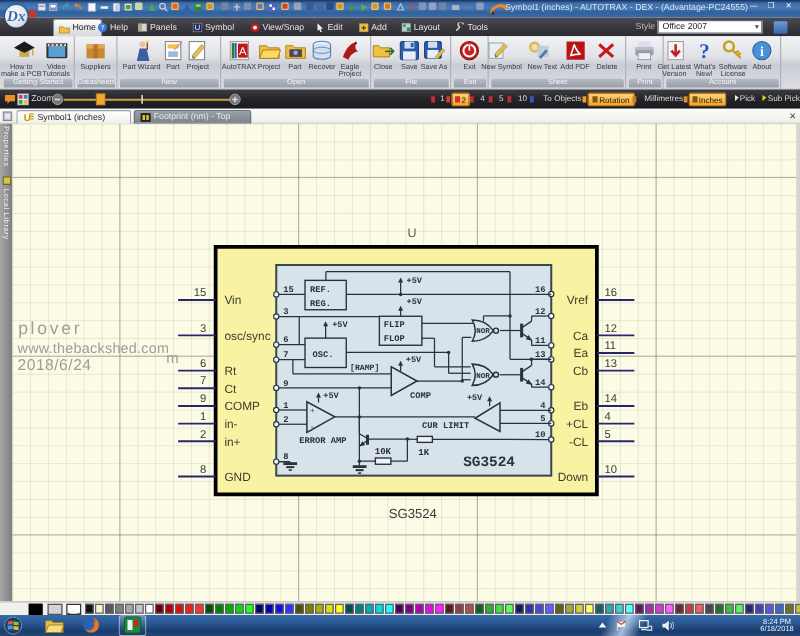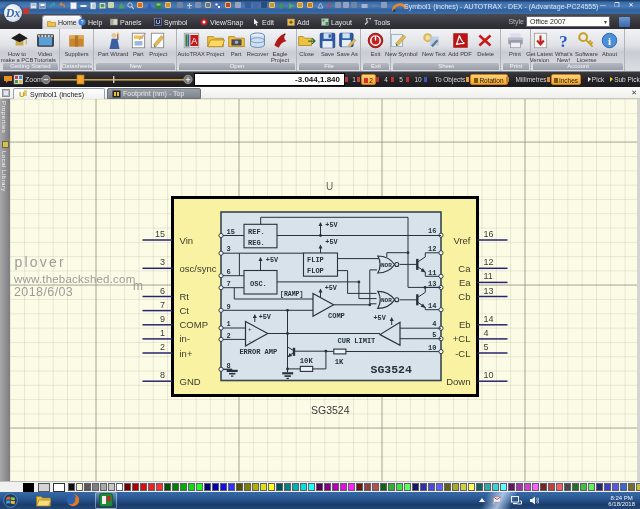--- a/index.html
+++ b/index.html
@@ -451,21 +451,20 @@
 <div class="ric" style="position:absolute;left:599.5px;top:2px;width:19px;height:19px">
         <svg class="icon" style="position:absolute;left:0px;top:0px" width="19" height="19" viewBox="0 0 17 17">
           <circle cx="8.5" cy="8.5" r="6.5" fill="#4a90d8" stroke="#2a60a8" stroke-width="0.8"></circle>
           <text x="8.5" y="12.5" font-size="10" font-weight="bold" fill="#fff" text-anchor="middle" font-family="Liberation Serif">i</text>
         </svg>
       </div>
 <div class="rbtn" style="left:599.5px;top:23px;width:20px">About</div>
  </div>
  <div id="zoombar">
   <span class="zlabel">Zoom</span>
-  <div id="coordbox">-3.044,1.840</div>
   <svg style="position:absolute;left:3px;top:2px" width="20" height="11" viewBox="0 0 20 11">
         <path d="M1 2 L9 2 L9 7 L5 7 L3 9 L3 7 L1 7 Z" fill="#e89020"></path>
         <rect x="11" y="1" width="9" height="9" fill="#e8e8f0" stroke="#888" stroke-width="0.6"></rect>
         <rect x="12" y="2" width="3" height="3" fill="#d04040"></rect>
         <rect x="16" y="2" width="3" height="3" fill="#4080d0"></rect>
         <rect x="12" y="6" width="3" height="3" fill="#40a040"></rect>
         <rect x="16" y="6" width="3" height="3" fill="#e0c040"></rect>
       </svg>
 <svg style="position:absolute;left:41px;top:2px" width="152px" height="11" viewBox="0 0 152 11">
         <circle cx="5" cy="5.5" r="4.2" fill="#777" stroke="#aaa" stroke-width="0.7"></circle>
@@ -522,21 +521,21 @@
     </div>
  <div id="leftstrip">
   <div class="vtext" style="top:2px">Properties</div>
   <div style="position:absolute;left:1.5px;top:42px;width:7px;height:7px;background:#d8c050;border:1px solid #6a6a3a"></div>
   <div class="vtext" style="top:52px">Local Library</div>
  </div>
  <div id="canvas">
   <div id="wm">
    <div class="l1">plover</div>
    <div class="l2">www.thebackshed.com</div>
-   <div class="l3">2018/6/03</div>
+   <div class="l3">2018/6/24</div>
    <div style="position:absolute;left:119px;top:181px;font-size:12px">m</div>
   </div>
   <svg id="schem" width="630" height="382" viewBox="10 99 630 382" style="position:absolute;left:0;top:0">
 <rect x="172.5" y="197.5" width="305" height="198" fill="#f8f2a2" stroke="#000" stroke-width="3"></rect>
 <rect x="221" y="212" width="220" height="168.5" fill="#d7e2ea" stroke="#37474f" stroke-width="1.6"></rect>
 <line x1="142.5" y1="240.0" x2="172.5" y2="240.0" stroke="#26266e" stroke-width="1.5"></line>
 <text x="165" y="237.0" font-size="9" fill="#3c3c34" text-anchor="end" font-family="Liberation Sans">15</text>
 <text x="179.5" y="243.5" font-size="9.5" fill="#3c3c2c" font-family="Liberation Sans">Vin</text>
 <line x1="142.5" y1="268.3" x2="172.5" y2="268.3" stroke="#26266e" stroke-width="1.5"></line>
 <text x="165" y="265.3" font-size="9" fill="#3c3c34" text-anchor="end" font-family="Liberation Sans">3</text>

